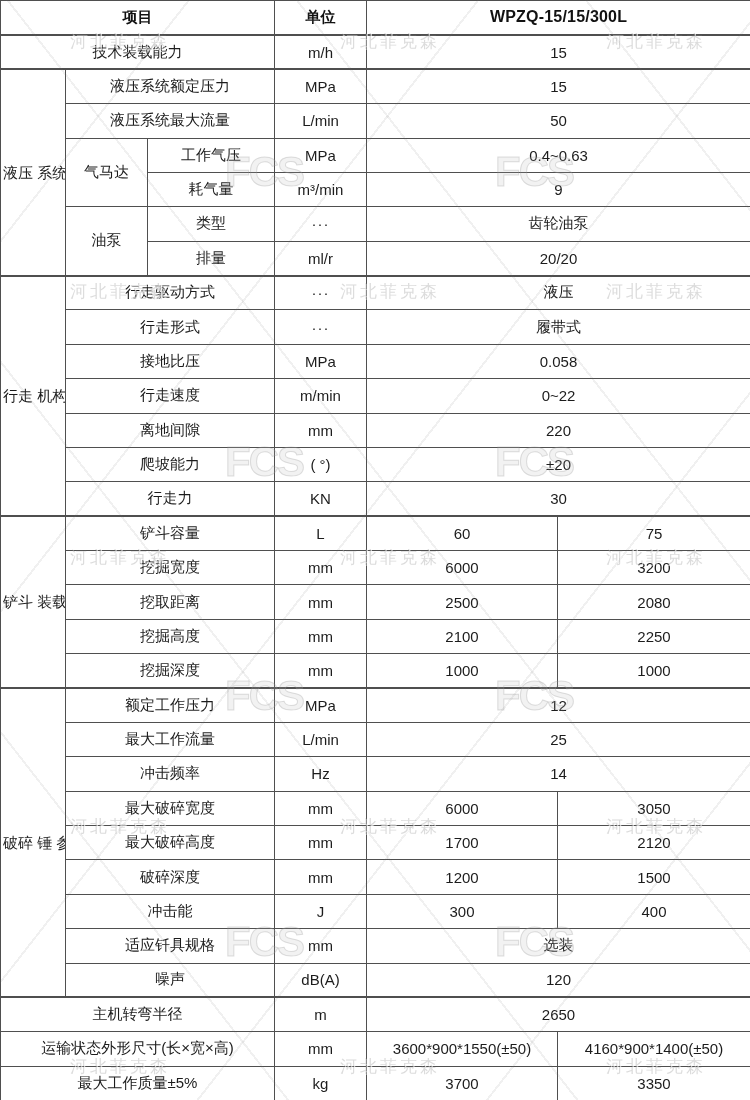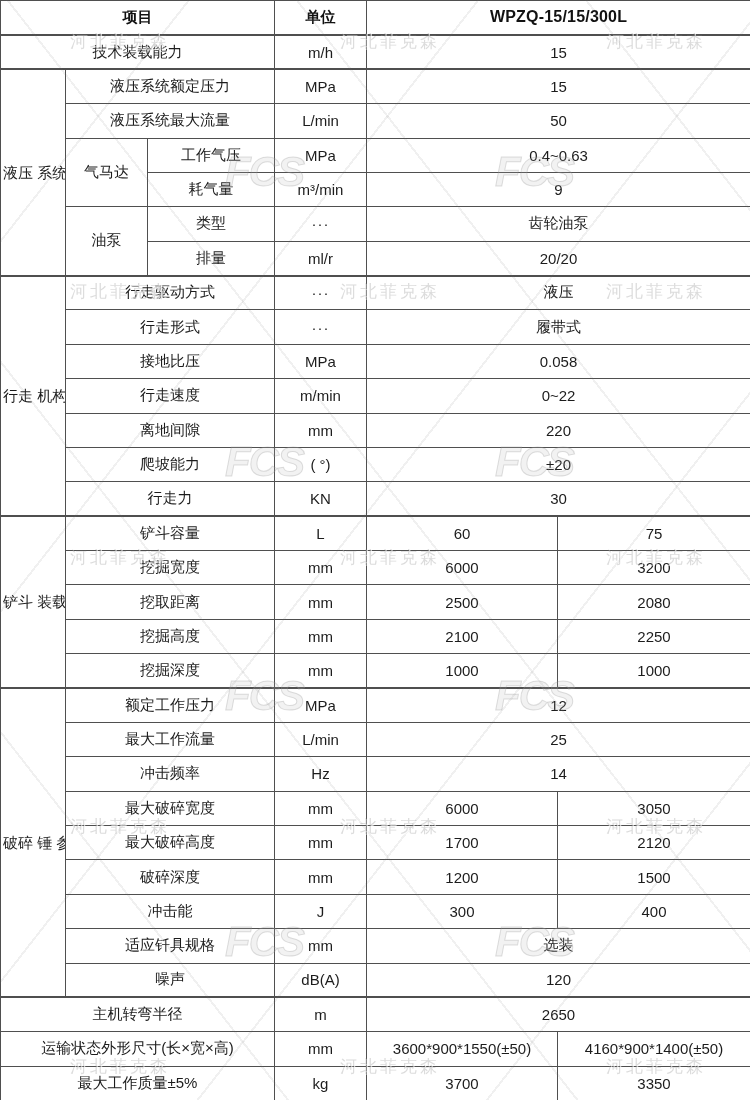--- a/index.html
+++ b/index.html
@@ -73,21 +73,20 @@
     font-size: 17px;
     letter-spacing: 3px;
     color: rgba(130,130,130,0.28);
     text-shadow: 1px 1px 0 rgba(255,255,255,0.7);
     white-space: nowrap;
   }
   .wm-logo {
     position: absolute;
     font-size: 42px;
     font-weight: bold;
-    font-style: italic;
     letter-spacing: -2px;
     color: rgba(175,175,175,0.16);
     -webkit-text-stroke: 1px rgba(150,150,150,0.30);
     white-space: nowrap;
   }
 </style>
 </head>
 <body>
 
 <table class="spec">

